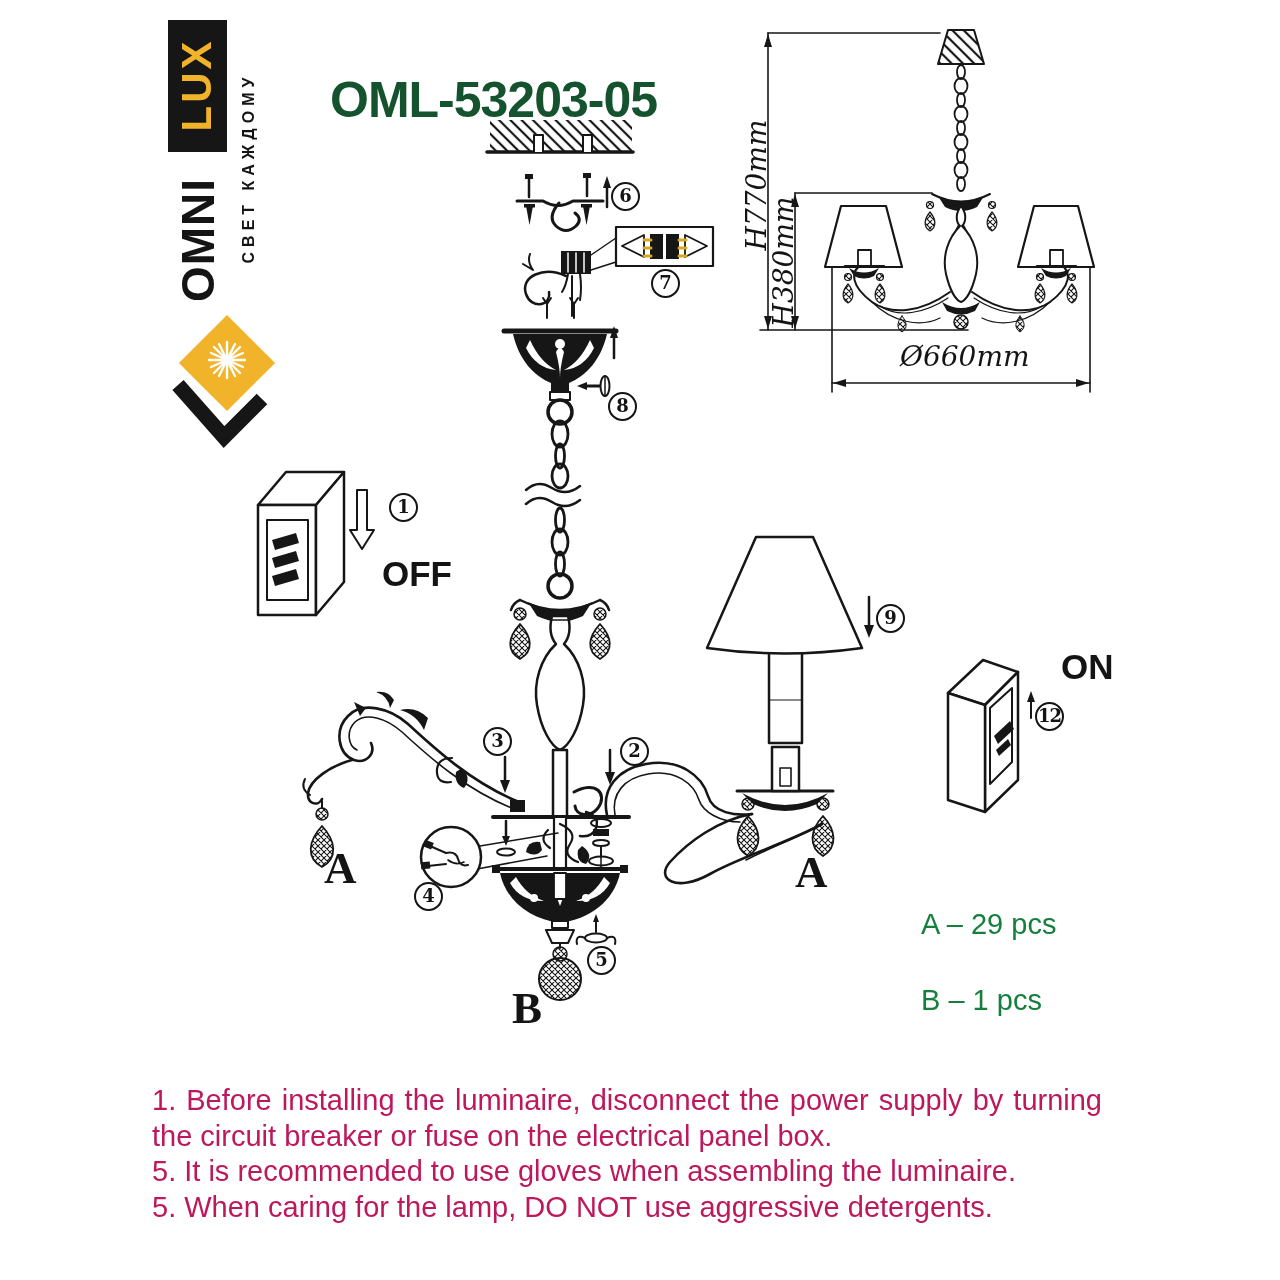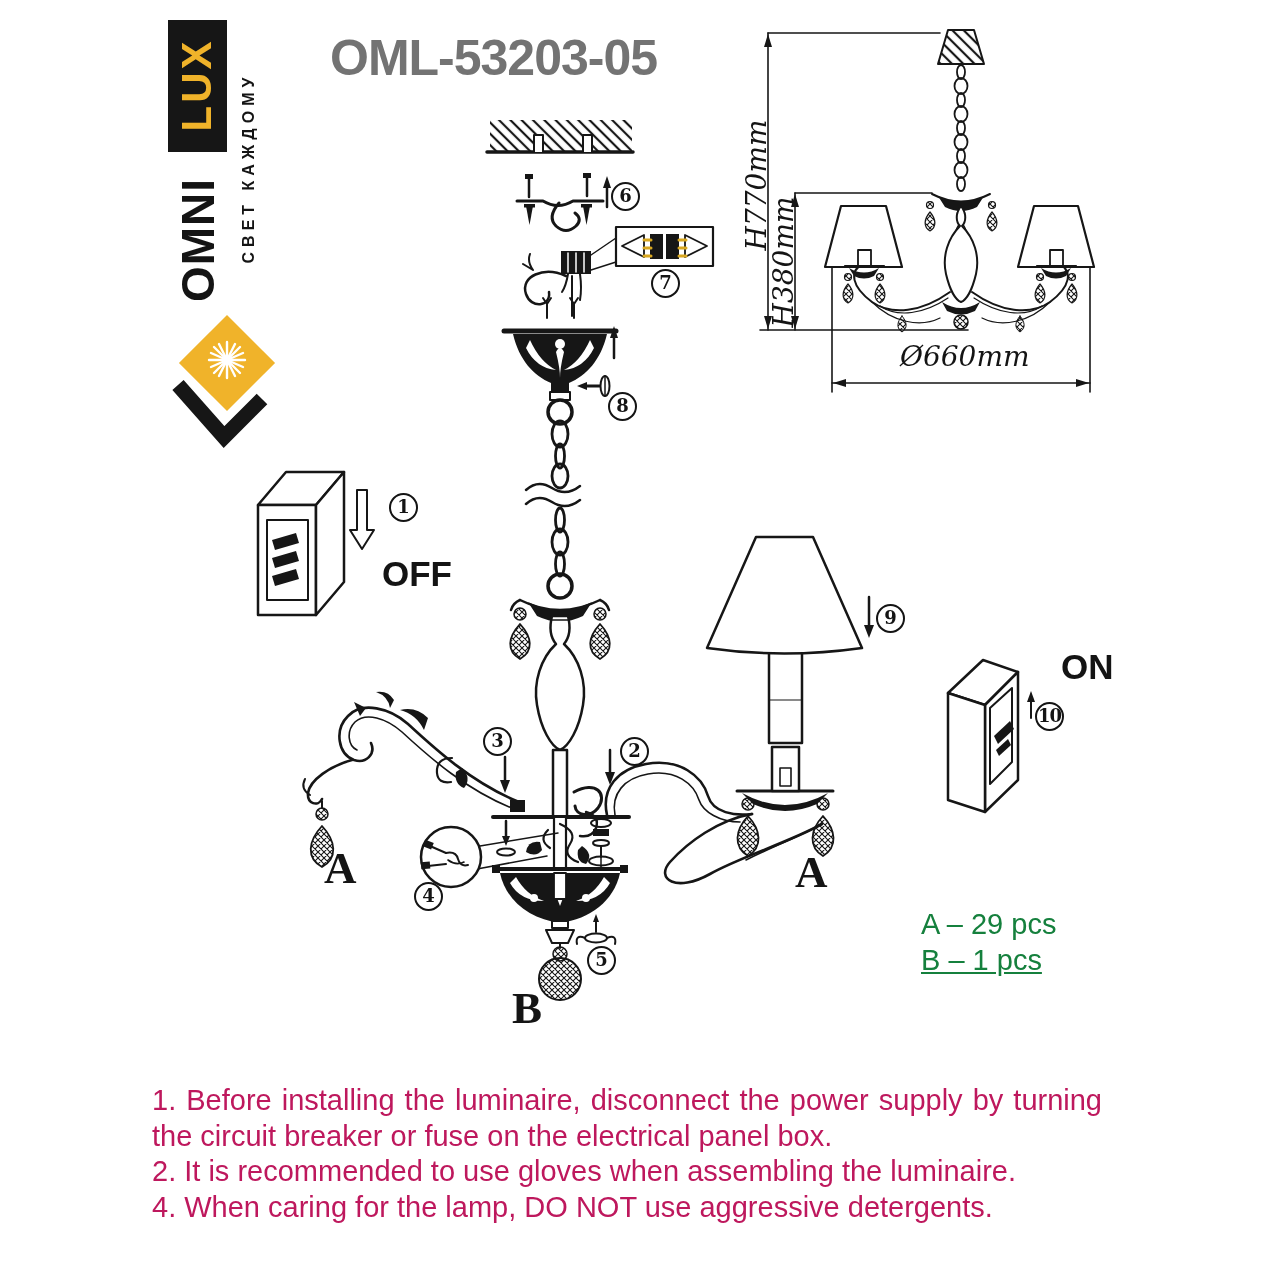--- a/index.html
+++ b/index.html
@@ -1,20 +1,20 @@
 <!DOCTYPE html>
 <html><head>
 <meta charset="utf-8">
 <style>
   html,body{margin:0;padding:0;background:#e8e8e8;}
   #page{position:relative;width:1280px;height:1280px;background:#ffffff;overflow:hidden;
         font-family:"Liberation Sans",sans-serif;color:#161616;}
   .abs{position:absolute;}
   svg.art{position:absolute;left:0;top:0;width:1280px;height:1280px;}
-  .title{font:700 50px/1.05 "Liberation Sans",sans-serif;letter-spacing:-1px;color:#737373;}
+  .title{font:700 50px/1.05 "Liberation Sans",sans-serif;letter-spacing:-1px;color:#14532d;margin-top:42px;}
   .logo-box{position:absolute;left:168px;top:20px;width:59px;height:132px;background:#161616;}
   .rot{display:flex;align-items:center;justify-content:center;transform:rotate(-90deg);}
   .logo-lux{font:700 42px/1 "Liberation Sans",sans-serif;color:#F0B32A;letter-spacing:3px;}
   .logo-omni{font:700 46px/1 "Liberation Sans",sans-serif;color:#141414;letter-spacing:1px;}
   .logo-tagline{font:700 16px/1 "Liberation Sans",sans-serif;color:#141414;letter-spacing:5px;white-space:nowrap;}
   .switch-label{font:700 35px/1 "Liberation Sans",sans-serif;color:#141414;padding-left:37px;}
   .part-label{font:700 45px/1 "Liberation Serif",serif;color:#141414;}
   .dim-label{font:italic 28px/1 "DejaVu Serif",serif;color:#141414;white-space:nowrap;}
   .parts-count{font:29px/36px "Liberation Sans",sans-serif;color:#15803d;white-space:nowrap;}
   .badge{position:absolute;box-sizing:border-box;width:29px;height:29px;border:2.6px solid #141414;
@@ -357,24 +357,24 @@
 
   <div class="badge" style="left:389px;top:493px;">1</div>
   <div class="badge" style="left:620px;top:737px;">2</div>
   <div class="badge" style="left:483px;top:727px;">3</div>
   <div class="badge" style="left:414px;top:882px;">4</div>
   <div class="badge" style="left:587px;top:946px;">5</div>
   <div class="badge" style="left:611px;top:182px;">6</div>
   <div class="badge" style="left:651px;top:269px;">7</div>
   <div class="badge" style="left:608px;top:392px;">8</div>
   <div class="badge" style="left:876px;top:604px;">9</div>
-  <div class="badge" style="left:1035px;top:702px;letter-spacing:-1px;">10</div>
+  <div class="badge" style="left:1035px;top:702px;letter-spacing:-1px;">12</div>
 
   <div class="abs parts-count" style="left:921px;top:906px;">A – 29 pcs</div>
-  <div class="abs parts-count" style="left:921px;top:942px;text-decoration:underline;">B – 1 pcs</div>
+  <div class="abs parts-count" style="left:921px;top:982px;">B – 1 pcs</div>
 
   <div class="instructions">
     <p>1. Before installing the luminaire, disconnect the power supply by turning the circuit breaker or fuse on the electrical panel box.</p>
-    <p>2. It is recommended to use gloves when assembling the luminaire.</p>
-    <p>4. When caring for the lamp, DO NOT use aggressive detergents.</p>
+    <p>5. It is recommended to use gloves when assembling the luminaire.</p>
+    <p>5. When caring for the lamp, DO NOT use aggressive detergents.</p>
   </div>
 
 </div>
 
 </body></html>

